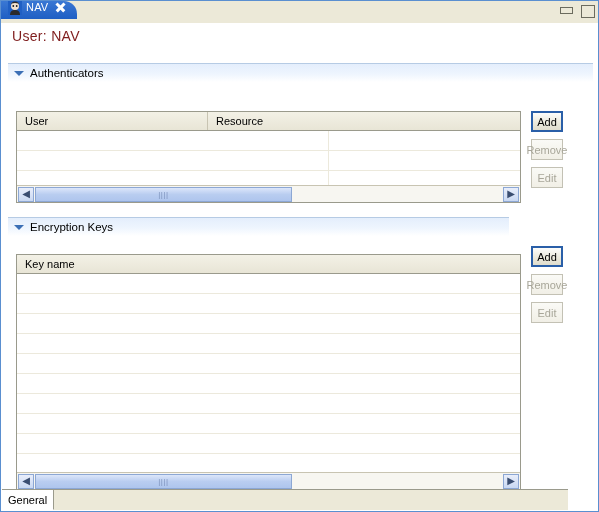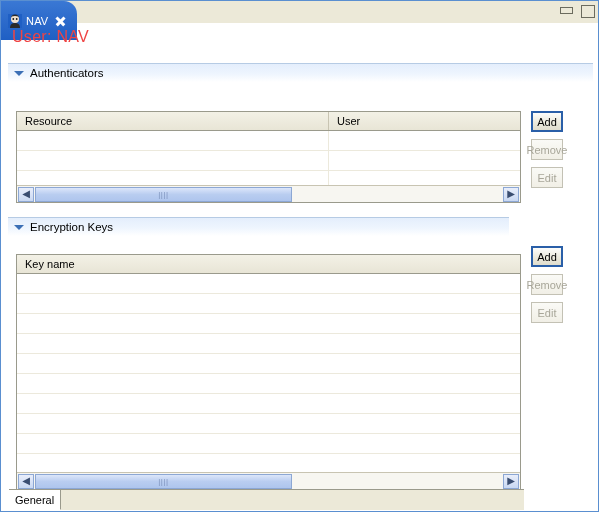--- a/index.html
+++ b/index.html
@@ -19,24 +19,24 @@
   }
 
   
   .tabstrip {
     position: absolute; left: 0; top: 0;
     width: 597px; height: 22px;
     background: #ece9d8;
   }
   .tab-active {
     position: absolute; left: 0; top: 0;
-    width: 76px; height: 39px;
+    width: 76px; height: 18px;
     background: linear-gradient(to bottom, #3a78d4 0%, #2e6ccc 45%, #1f5fc4 100%);
     border-top-right-radius: 13px;
-    display: flex; align-items: center;
+    display: flex; 
     padding-left: 7px;
     color: #ffffff;
   }
   .tab-icon {
     width: 14px; height: 14px;
     position: relative;
     flex: 0 0 auto;
     margin-right: 4px;
   }
   .tab-label {
@@ -69,21 +69,21 @@
   }
   .btn-max::after {
     content: ""; position: absolute; left: 1px; top: 1px;
     width: 12px; height: 11px;
     border: 1px solid #6b6b5e; background: #ece9d8;
   }
 
   
   .page-title {
     position: absolute; left: 11px; top: 27px;
-    font-size: 16px; color: #ef4444;
+    font-size: 14px; color: #7f1d1d;
     font-family: "Liberation Sans", sans-serif;
     letter-spacing: 0.3px;
     white-space: nowrap;
   }
 
   
   .section { position: absolute; left: 7px; }
   .sec-head {
     position: relative; height: 19px;
     background: linear-gradient(to bottom, #e4eefc 0%, #eef5fe 55%, #ffffff 100%);
@@ -206,22 +206,22 @@
   }
   .btn.disabled {
     color: #a8a699;
     background: linear-gradient(to bottom,#fafaf6 0%,#f1efe6 100%);
     border-color: #c3c1b4;
     cursor: default;
   }
 
   
   .bottombar {
-    position: absolute; left: 8px; bottom: 1px;
-    width: 515px; height: 21px;
+    position: absolute; left: 1px; bottom: 1px;
+    width: 566px; height: 21px;
     background: #ffffff;
     border-top: 1px solid #9a9a8c;
     display: flex; align-items: flex-start;
   }
   .btab {
     height: 20px; padding: 0 6px;
     background: #ffffff;
     border-right: 1px solid #9a9a8c;
     border-bottom: 1px solid #ffffff;
     display: flex; align-items: center;
@@ -265,22 +265,22 @@
   <div class="section" id="sec-auth" style="top:62px; width:585px;">
     <div class="sec-head">
       <span class="twisty"></span>
       <span class="sec-title">Authenticators</span>
     </div>
   </div>
 
 
   <div class="tablewrap" style="left:15px; top:110px; width:505px; height:92px;">
     <div class="thead">
+      <div class="th" style="flex:1 1 auto;">User</div>
       <div class="th" style="width:312px;">Resource</div>
-      <div class="th" style="flex:1 1 auto;">User</div>
     </div>
     <div class="tbody">
       <div class="trow">
         <div class="td" style="width:312px;"></div>
         <div class="td" style="flex:1 1 auto;"></div>
       </div>
       <div class="trow">
         <div class="td" style="width:312px;"></div>
         <div class="td" style="flex:1 1 auto;"></div>
       </div>

